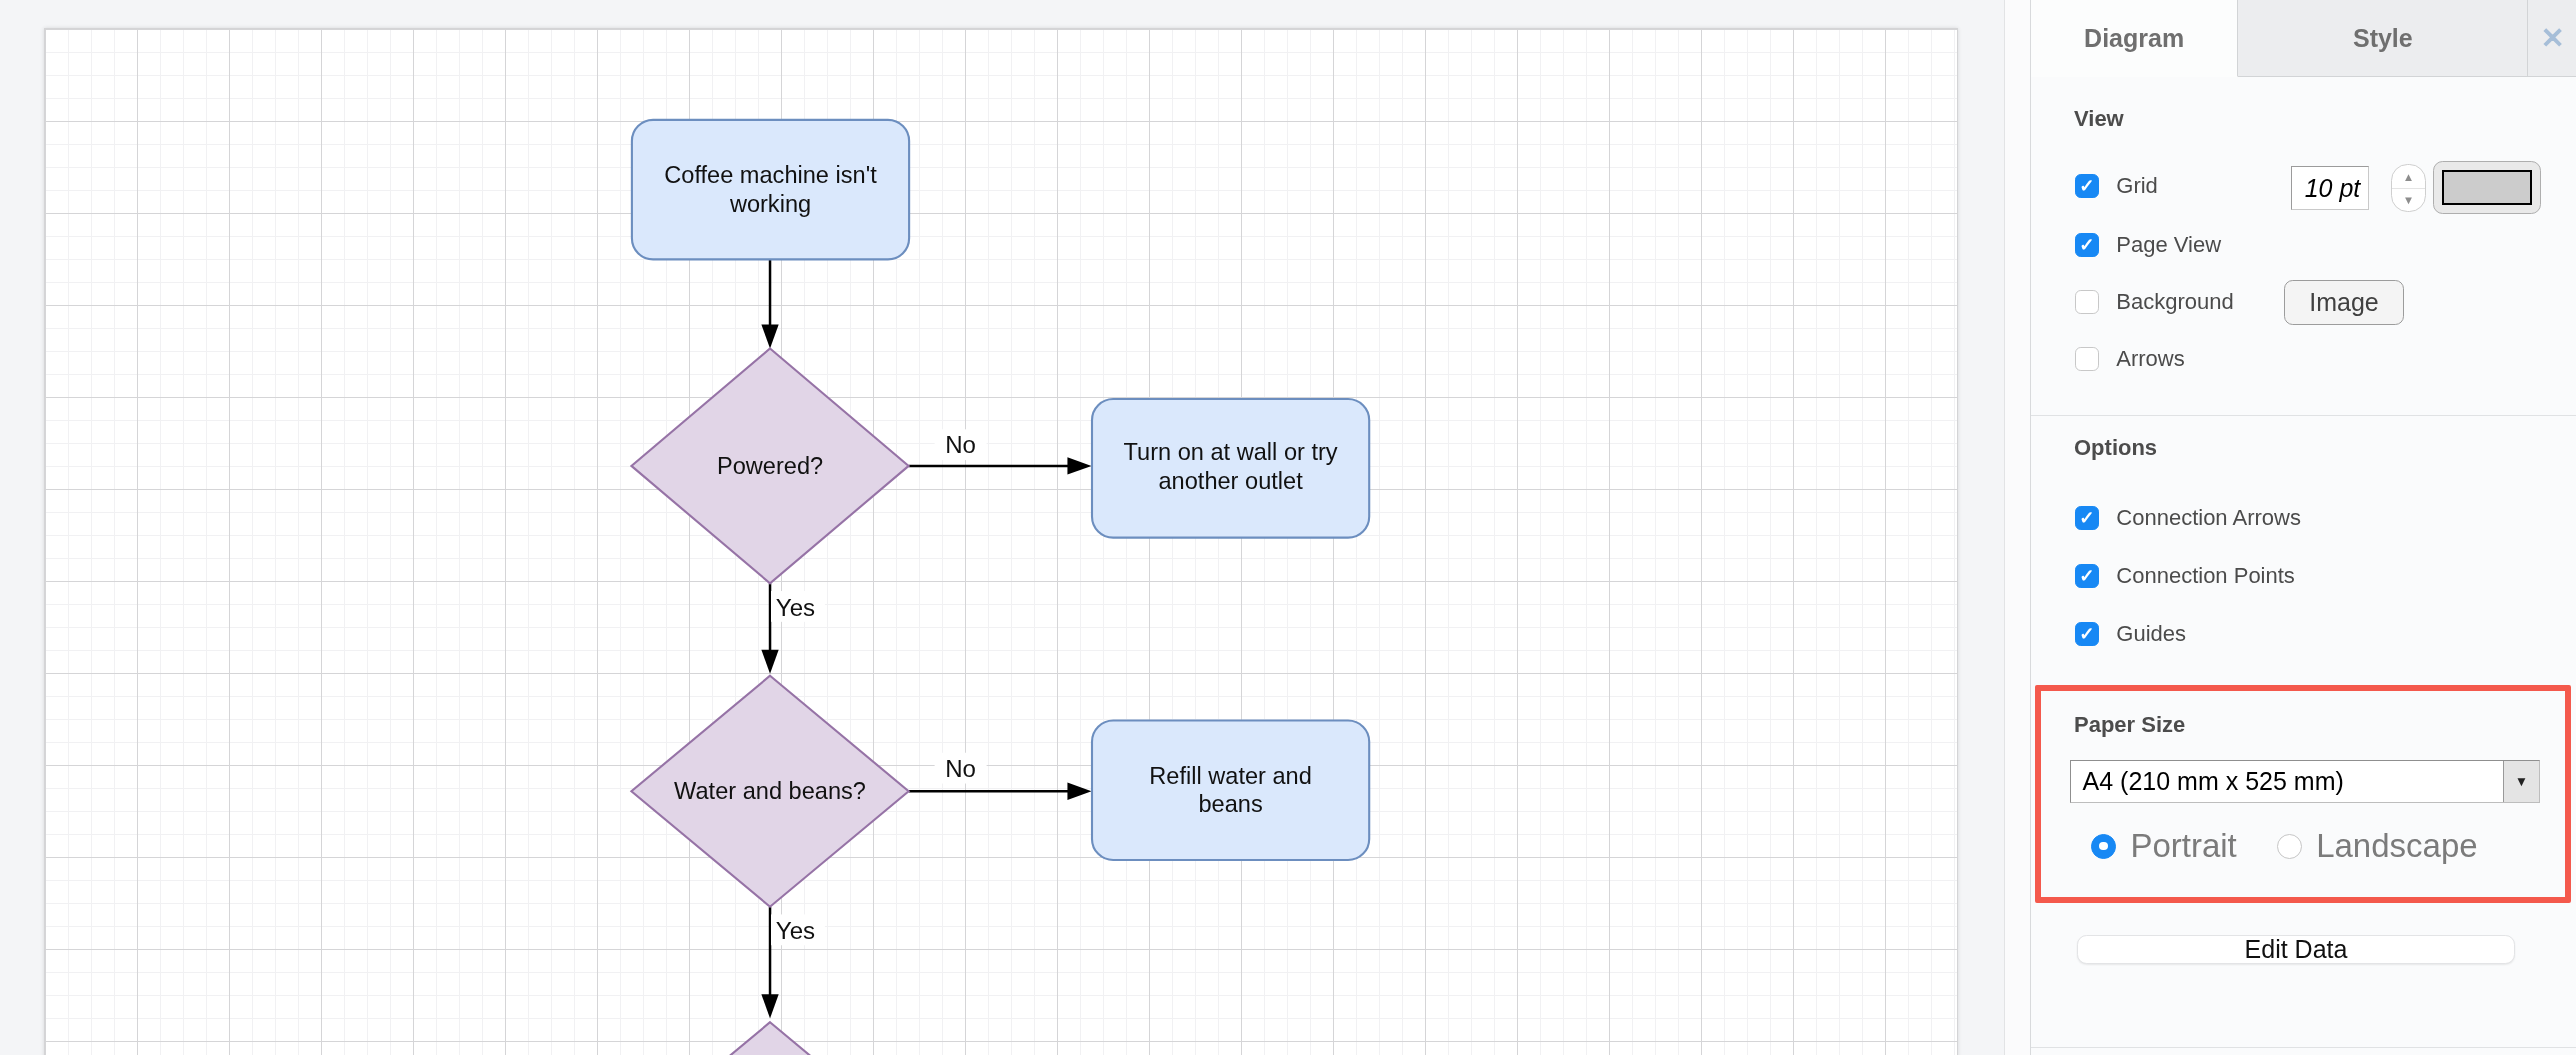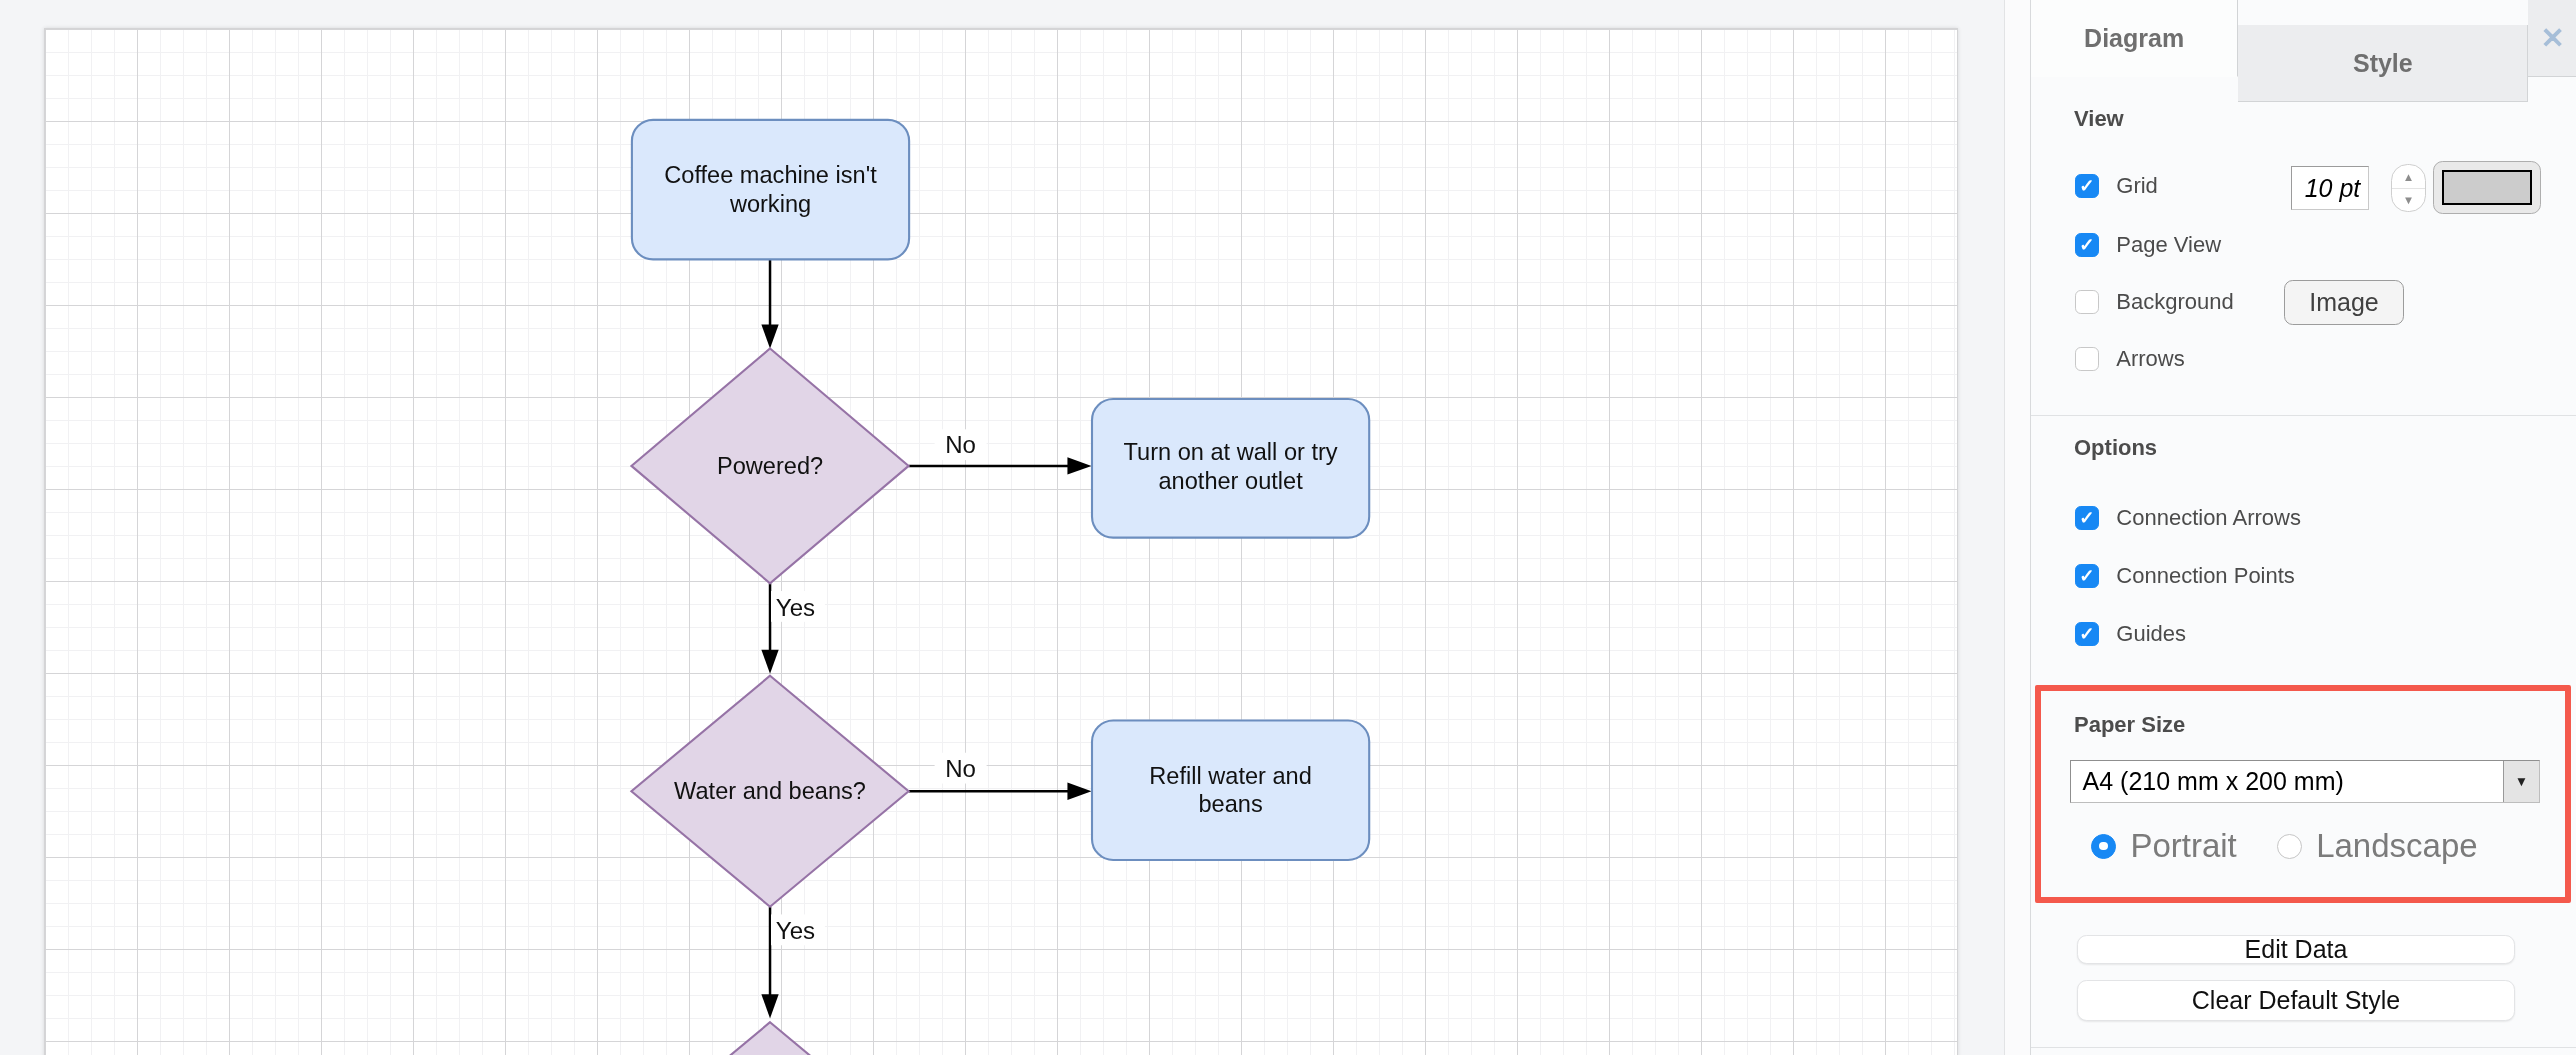--- a/index.html
+++ b/index.html
@@ -37,21 +37,21 @@
 
   
   .panel { position:absolute; left:2030px; top:0; width:546px; height:1055px;
     background:#fafbfc; border-left:1px solid #d8dadc; }
   .tabs { position:absolute; left:0; top:0; width:546px; height:77px; display:flex; }
   .tab { height:77px; display:flex; align-items:center; justify-content:center;
     background:#ecedef; border-bottom:1px solid #d2d4d6; border-right:1px solid #d2d4d6;
     font-size:25px; font-weight:bold; color:#6f6f6f; cursor:pointer; }
   .tab.active { background:#fcfdfd; border-bottom:1px solid transparent; }
   .tab-diagram { width:222px; }
-  .tab-style { width:311px;margin-top:25px; }
+  .tab-style { width:311px; }
   .tab-close { width:52px; height:77px; display:flex; align-items:center; justify-content:center;
     background:#ecedef; border-bottom:1px solid #d2d4d6; cursor:pointer; }
   .x-glyph { color:#a6bed8; font-size:29px; font-weight:bold; }
 
   .sec-header { position:absolute; font-size:22px; font-weight:bold; color:#4c4c4c; left:43px; }
   .divider { position:absolute; left:0; width:546px; height:0; border-top:1px solid #e0e2e4; }
 
   .row { position:absolute; left:44px; height:26px; display:flex; align-items:center; gap:17.3px; }
   .row-label { font-size:22px; color:#4b4b4b; white-space:nowrap; }
 
@@ -243,36 +243,35 @@
         <span class="check">✓</span>
       </span>
       <span class="row-label">Guides</span>
     </div>
 
     <div class="red-box"></div>
 
     <div class="sec-header" style="top:712px">Paper Size</div>
 
     <div class="paper-select">
-      <span class="value">A4 (210 mm x 200 mm)</span>
+      <span class="value">A4 (210 mm x 525 mm)</span>
       <span class="select-arrow-btn">
         <span>▼</span>
       </span>
     </div>
 
     <div class="radio-row">
       <span class="radio selected">
         <span class="dot"></span>
       </span>
       <span class="radio-label">Portrait</span>
       <span class="radio-gap"></span>
       <span class="radio"></span>
       <span class="radio-label">Landscape</span>
     </div>
 
     <div class="panel-btn btn-edit-data">Edit Data</div>
-    <div class="panel-btn btn-clear-style">Clear Default Style</div>
 
     <div class="divider" style="top:1047px"></div>
   </div>
 
 </div>
 
 
 </body></html>

